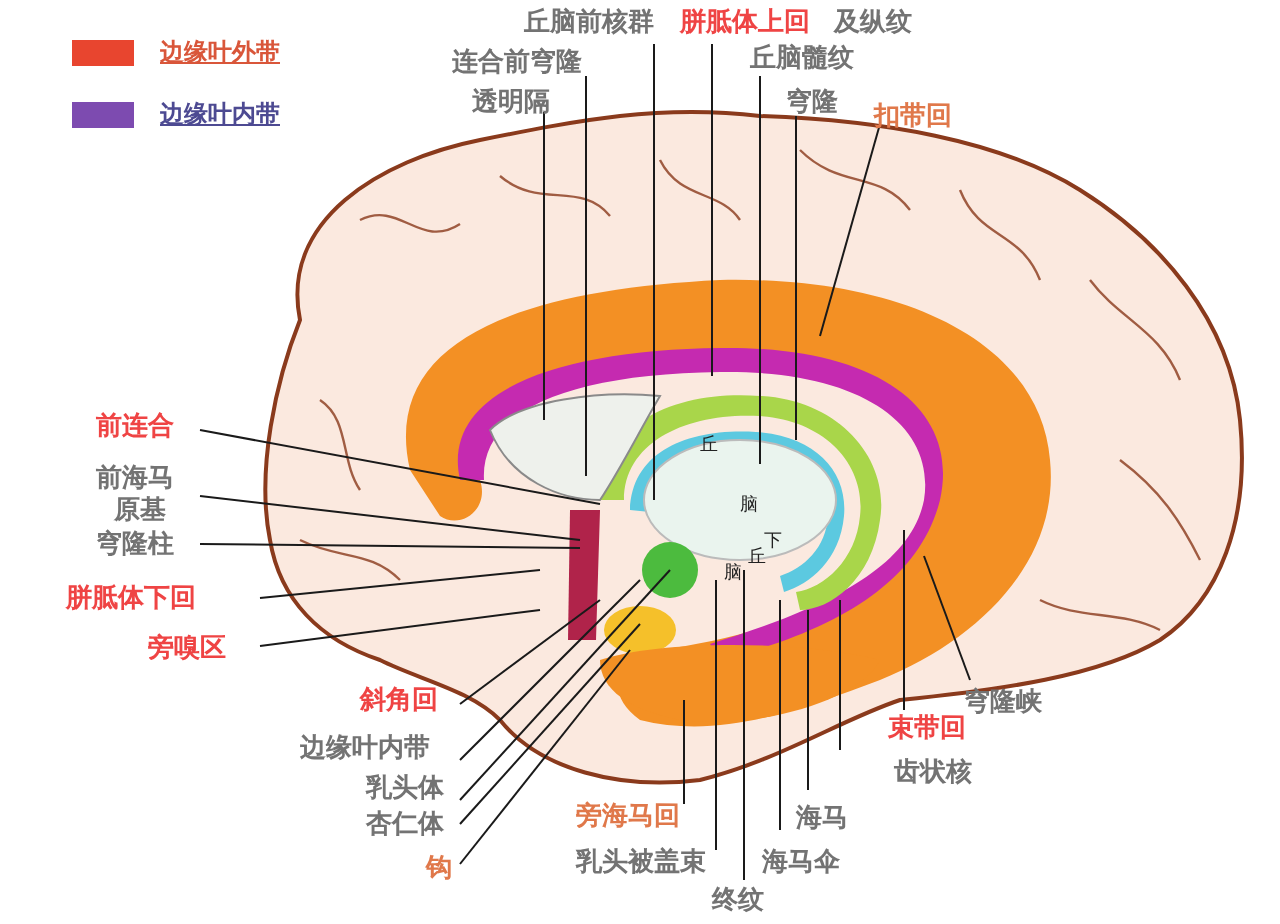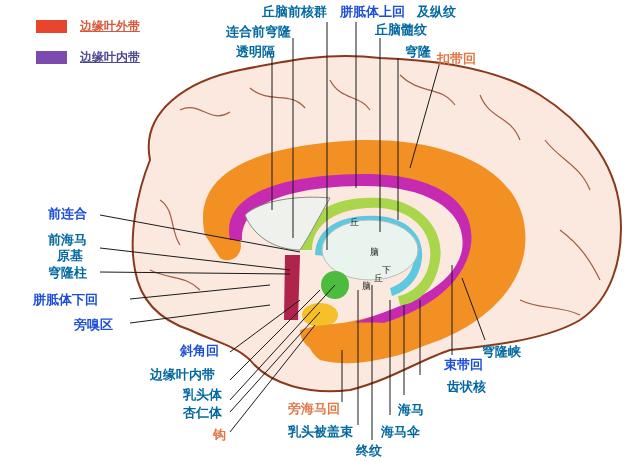--- a/index.html
+++ b/index.html
@@ -1,19 +1,19 @@
 <!DOCTYPE html>
 <html><head>
 <meta charset="utf-8">
 <style>
   html, body { margin:0; padding:0; background:#ffffff; }
   body { width:640px; height:462px; position:relative; overflow:hidden;
          font-family:"DejaVu Serif","Liberation Serif",serif; }
-  .lbl { position:absolute; font-size:13px; line-height:15px; white-space:nowrap; color:#0369a1; font-weight:bold; }
-  .blue { color:#1d4ed8; }
+  .lbl { position:absolute; font-size:13px; line-height:15px; white-space:nowrap; color:#737373; font-weight:bold; }
+  .blue { color:#ef4444; }
   .orange { color:#e0784a;text-align:center; }
   .legend-sw { position:absolute; width:31px; height:13px; }
   .legend-tx { position:absolute; font-size:12px; line-height:15px; font-weight:bold; white-space:nowrap;text-decoration:underline; }
   svg.main { position:absolute; left:0; top:0; }
   .inner-lbl { position:absolute; font-size:9px; color:#222; }
 </style>
 </head>
 <body>
 
 <div>
@@ -92,21 +92,21 @@
 <div class="inner-lbl" style="left:382px;top:264px;">下</div>
 <div class="inner-lbl" style="left:374px;top:272px;">丘</div>
 <div class="inner-lbl" style="left:362px;top:280px;">脑</div>
 
 <div class="lbl" style="left:262px;top:4px;">丘脑前核群</div>
 <div class="lbl blue" style="left:340px;top:4px;">胼胝体上回</div>
 <div class="lbl" style="left:417px;top:4px;">及纵纹</div>
 <div class="lbl" style="left:226px;top:24px;">连合前穹隆</div>
 <div class="lbl" style="left:375px;top:22px;">丘脑髓纹</div>
 <div class="lbl" style="left:236px;top:44px;">透明隔</div>
-<div class="lbl" style="left:393px;top:44px;margin-left:12px;">穹隆</div>
+<div class="lbl" style="left:393px;top:44px;">穹隆</div>
 <div class="lbl orange" style="left:437px;top:51px;">扣带回</div>
 
 <div class="lbl blue" style="left:48px;top:206px;">前连合</div>
 <div class="lbl" style="left:48px;top:232px;">前海马</div>
 <div class="lbl" style="left:57px;top:248px;">原基</div>
 <div class="lbl" style="left:48px;top:265px;">穹隆柱</div>
 <div class="lbl blue" style="left:33px;top:292px;">胼胝体下回</div>
 <div class="lbl blue" style="left:74px;top:317px;">旁嗅区</div>
 
 <div class="lbl blue" style="left:180px;top:343px;">斜角回</div>

